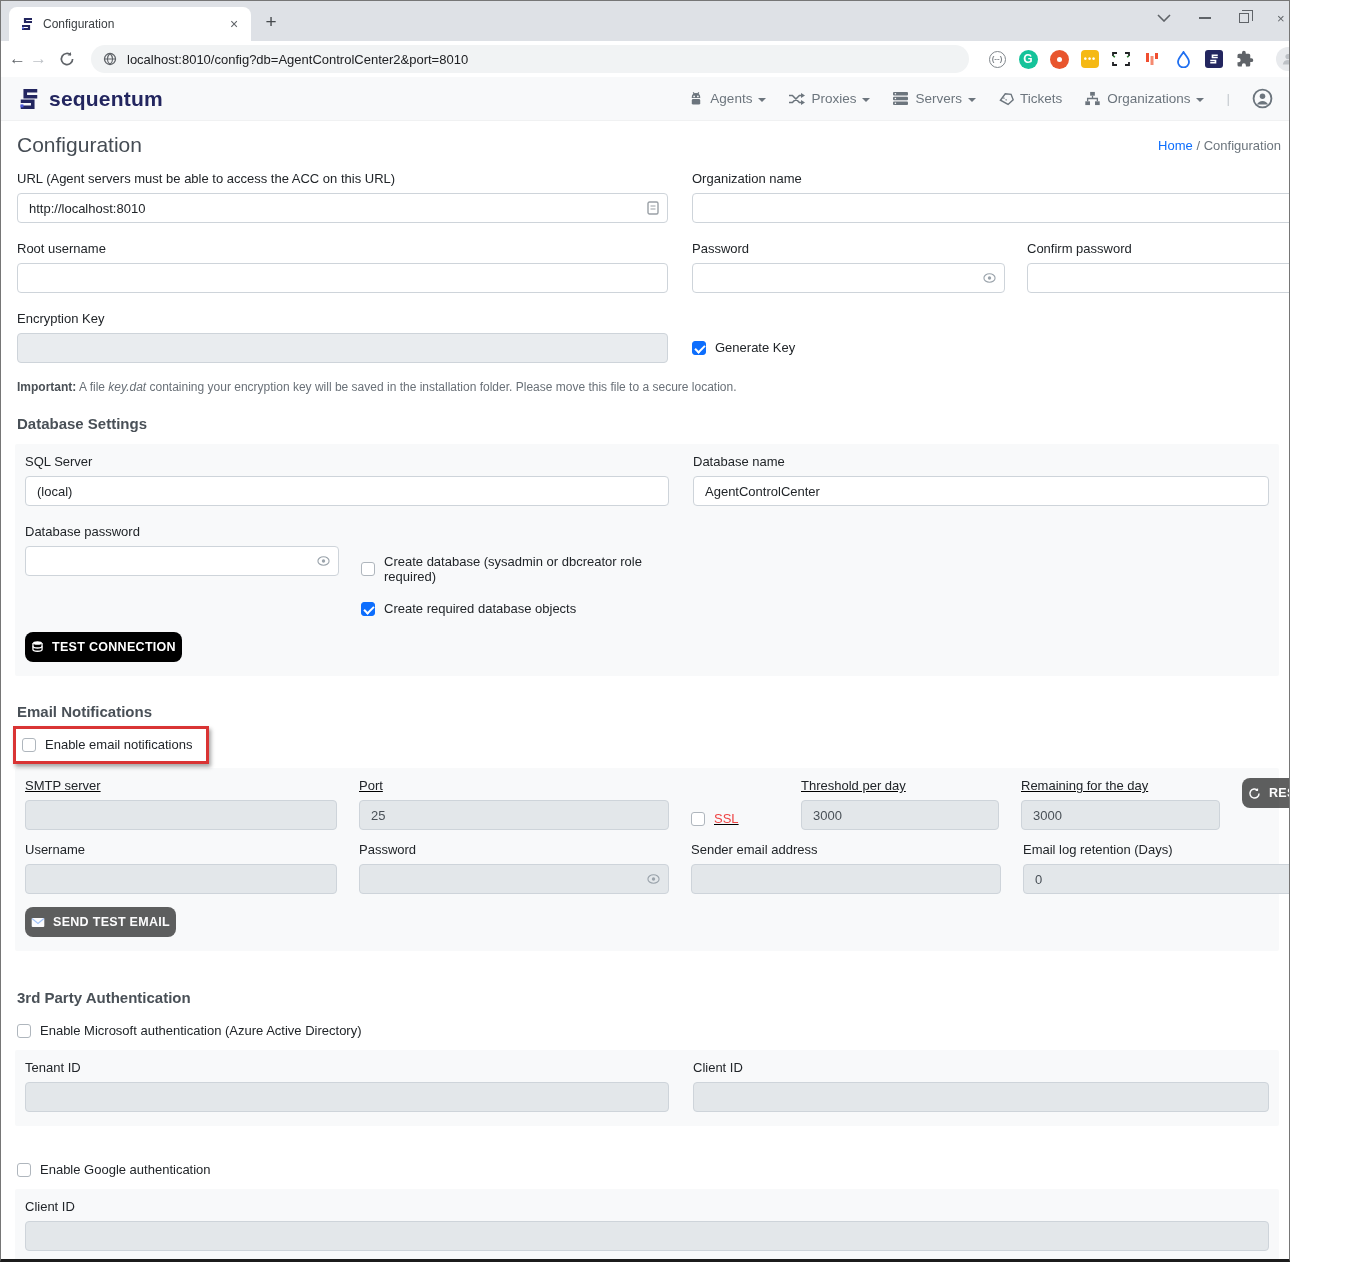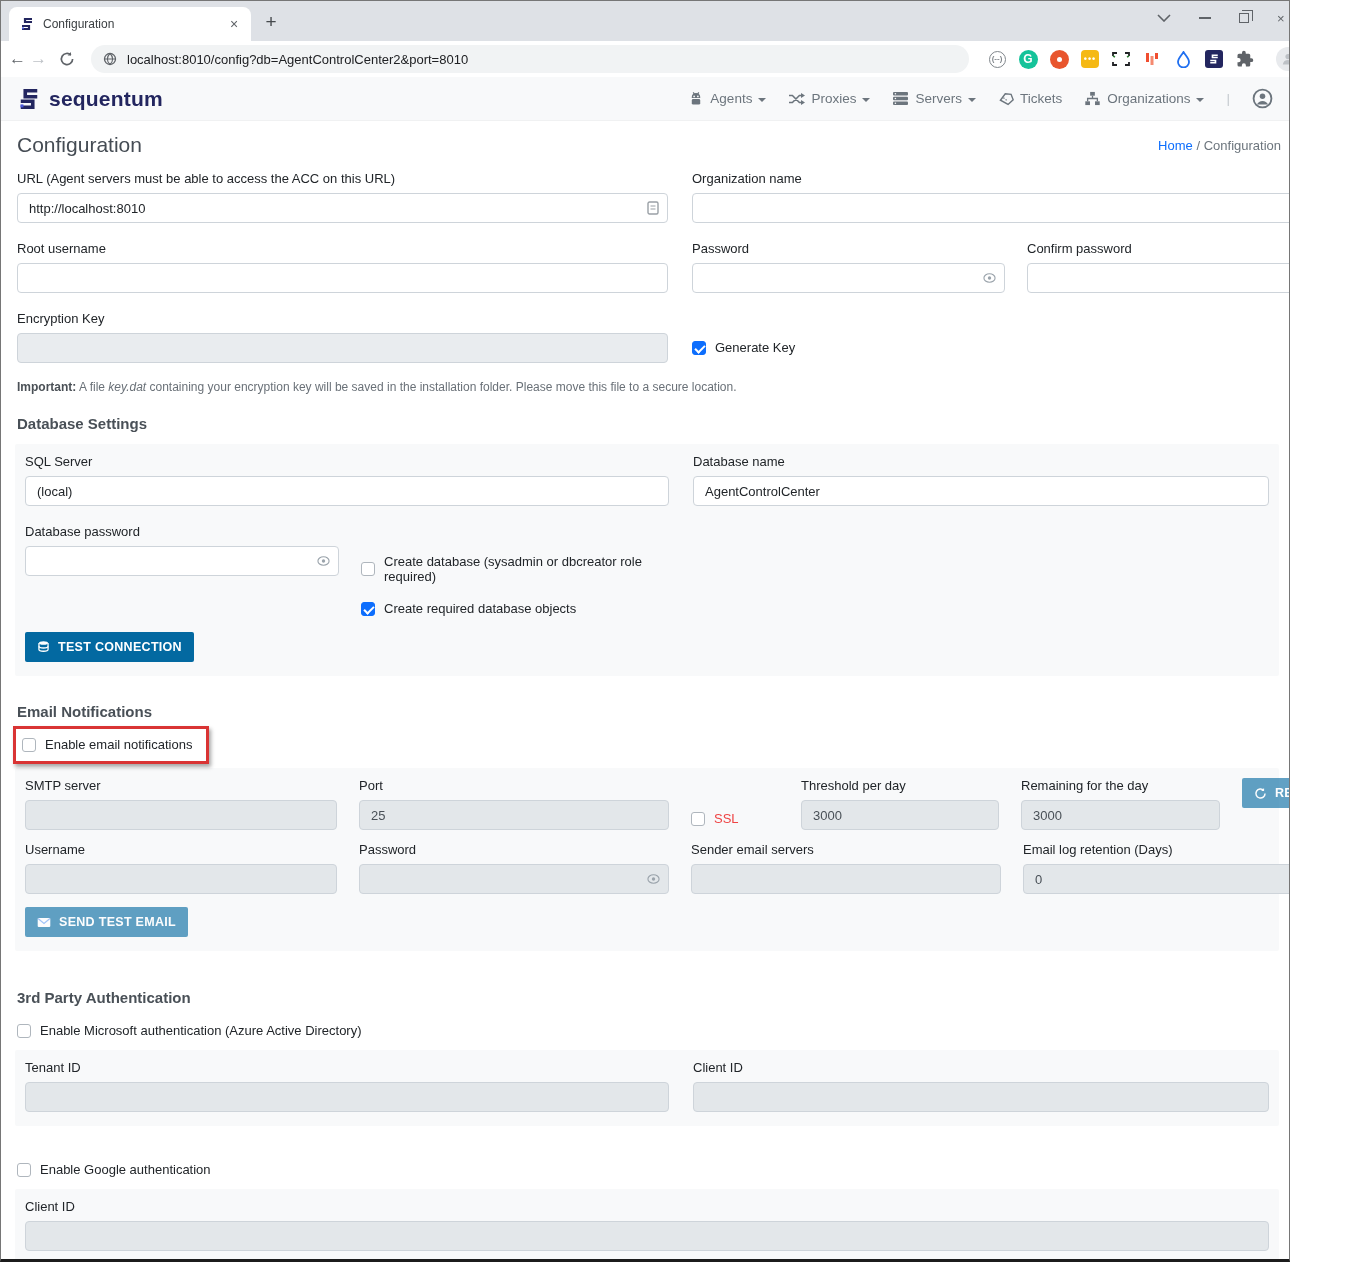--- a/index.html
+++ b/index.html
@@ -68,26 +68,26 @@
   .cb.checked { background:#0d6efd; border-color:#0d6efd; }
   .cb.checked::after { content:""; position:absolute; left:4px; top:1px; width:4px; height:8px; border:solid #fff; border-width:0 2px 2px 0; transform:rotate(45deg); }
   .cb-label { font-size:13px; color:#212529; }
 
   .note { margin-top:17px; font-size:12px; color:#6a7178; }
   .note b { color:#4a5056; } .note i { font-style:italic; }
 
   .section-title { font-size:15px; font-weight:700; color:#495057; }
   .panel { background:#f8f9fa; border-radius:2px; margin:12px 2px 0 -2px; padding:10px 10px 14px 10px; }
 
-  .btn { display:inline-flex; align-items:center; gap:8px; border:none; border-radius:2px; background:#0369a1; color:#fff; font-size:12.5px; font-weight:600; letter-spacing:.3px; padding:0 12px; height:30px; font-family:"Liberation Sans",sans-serif; }
+  .btn { display:inline-flex; align-items:center; gap:8px; border:none; border-radius:8px; background:#000000; color:#fff; font-size:12.5px; font-weight:600; letter-spacing:.3px; padding:0 6px; height:30px; font-family:"Liberation Sans",sans-serif; }
   .btn.light { opacity:.62; }
 
   .annot { position:relative; display:inline-block; border:3px solid #d93434; box-shadow:2px 3px 4px rgba(0,0,0,.35); padding:8px 14px 9px 6px; margin:6px 0 0 -4px; background:transparent; }
 
-  .email-row1 { display:grid; grid-template-columns:312px 310px 88px 198px 199px 1fr; column-gap:22px; }
+  .email-row1 { display:grid; grid-template-columns:312px 310px 88px 198px 199px 1fr; column-gap:22px;text-decoration:underline; }
   .email-row2 { display:grid; grid-template-columns:312px 310px 310px 310px; column-gap:22px; margin-top:12px; }
   .db-row2 { display:grid; grid-template-columns:314px 310px 1fr; column-gap:22px; margin-top:18px; }
   svg { display:block; }
 </style>
 </head>
 <body>
 
 <div class="window">
 
   <div class="tabstrip">
@@ -430,21 +430,21 @@
             <input class="inp dis2" style="">
             <span class="tail-ic">
                 <svg width="13" height="11" viewBox="0 0 14 11">
                   <ellipse cx="7" cy="5.5" rx="6" ry="4.6" fill="none" stroke="#9aa3ab" stroke-width="1.2"></ellipse>
                   <circle cx="7" cy="5.5" r="1.8" fill="#9aa3ab"></circle>
                 </svg>
               </span>
           </div>
         </div>
         <div>
-          <label class="f">Sender email servers</label>
+          <label class="f">Sender email address</label>
           <input class="inp dis2" style="">
         </div>
         <div>
           <label class="f">Email log retention (Days)</label>
           <input class="inp dis2" value="0" style="">
         </div>
       </div>
       <button class="btn light" style="margin-top:13px;">
         <svg width="14" height="11" viewBox="0 0 16 12">
             <rect x="0.8" y="0.8" width="14.4" height="10.4" rx="1.2" fill="#fff"></rect>

